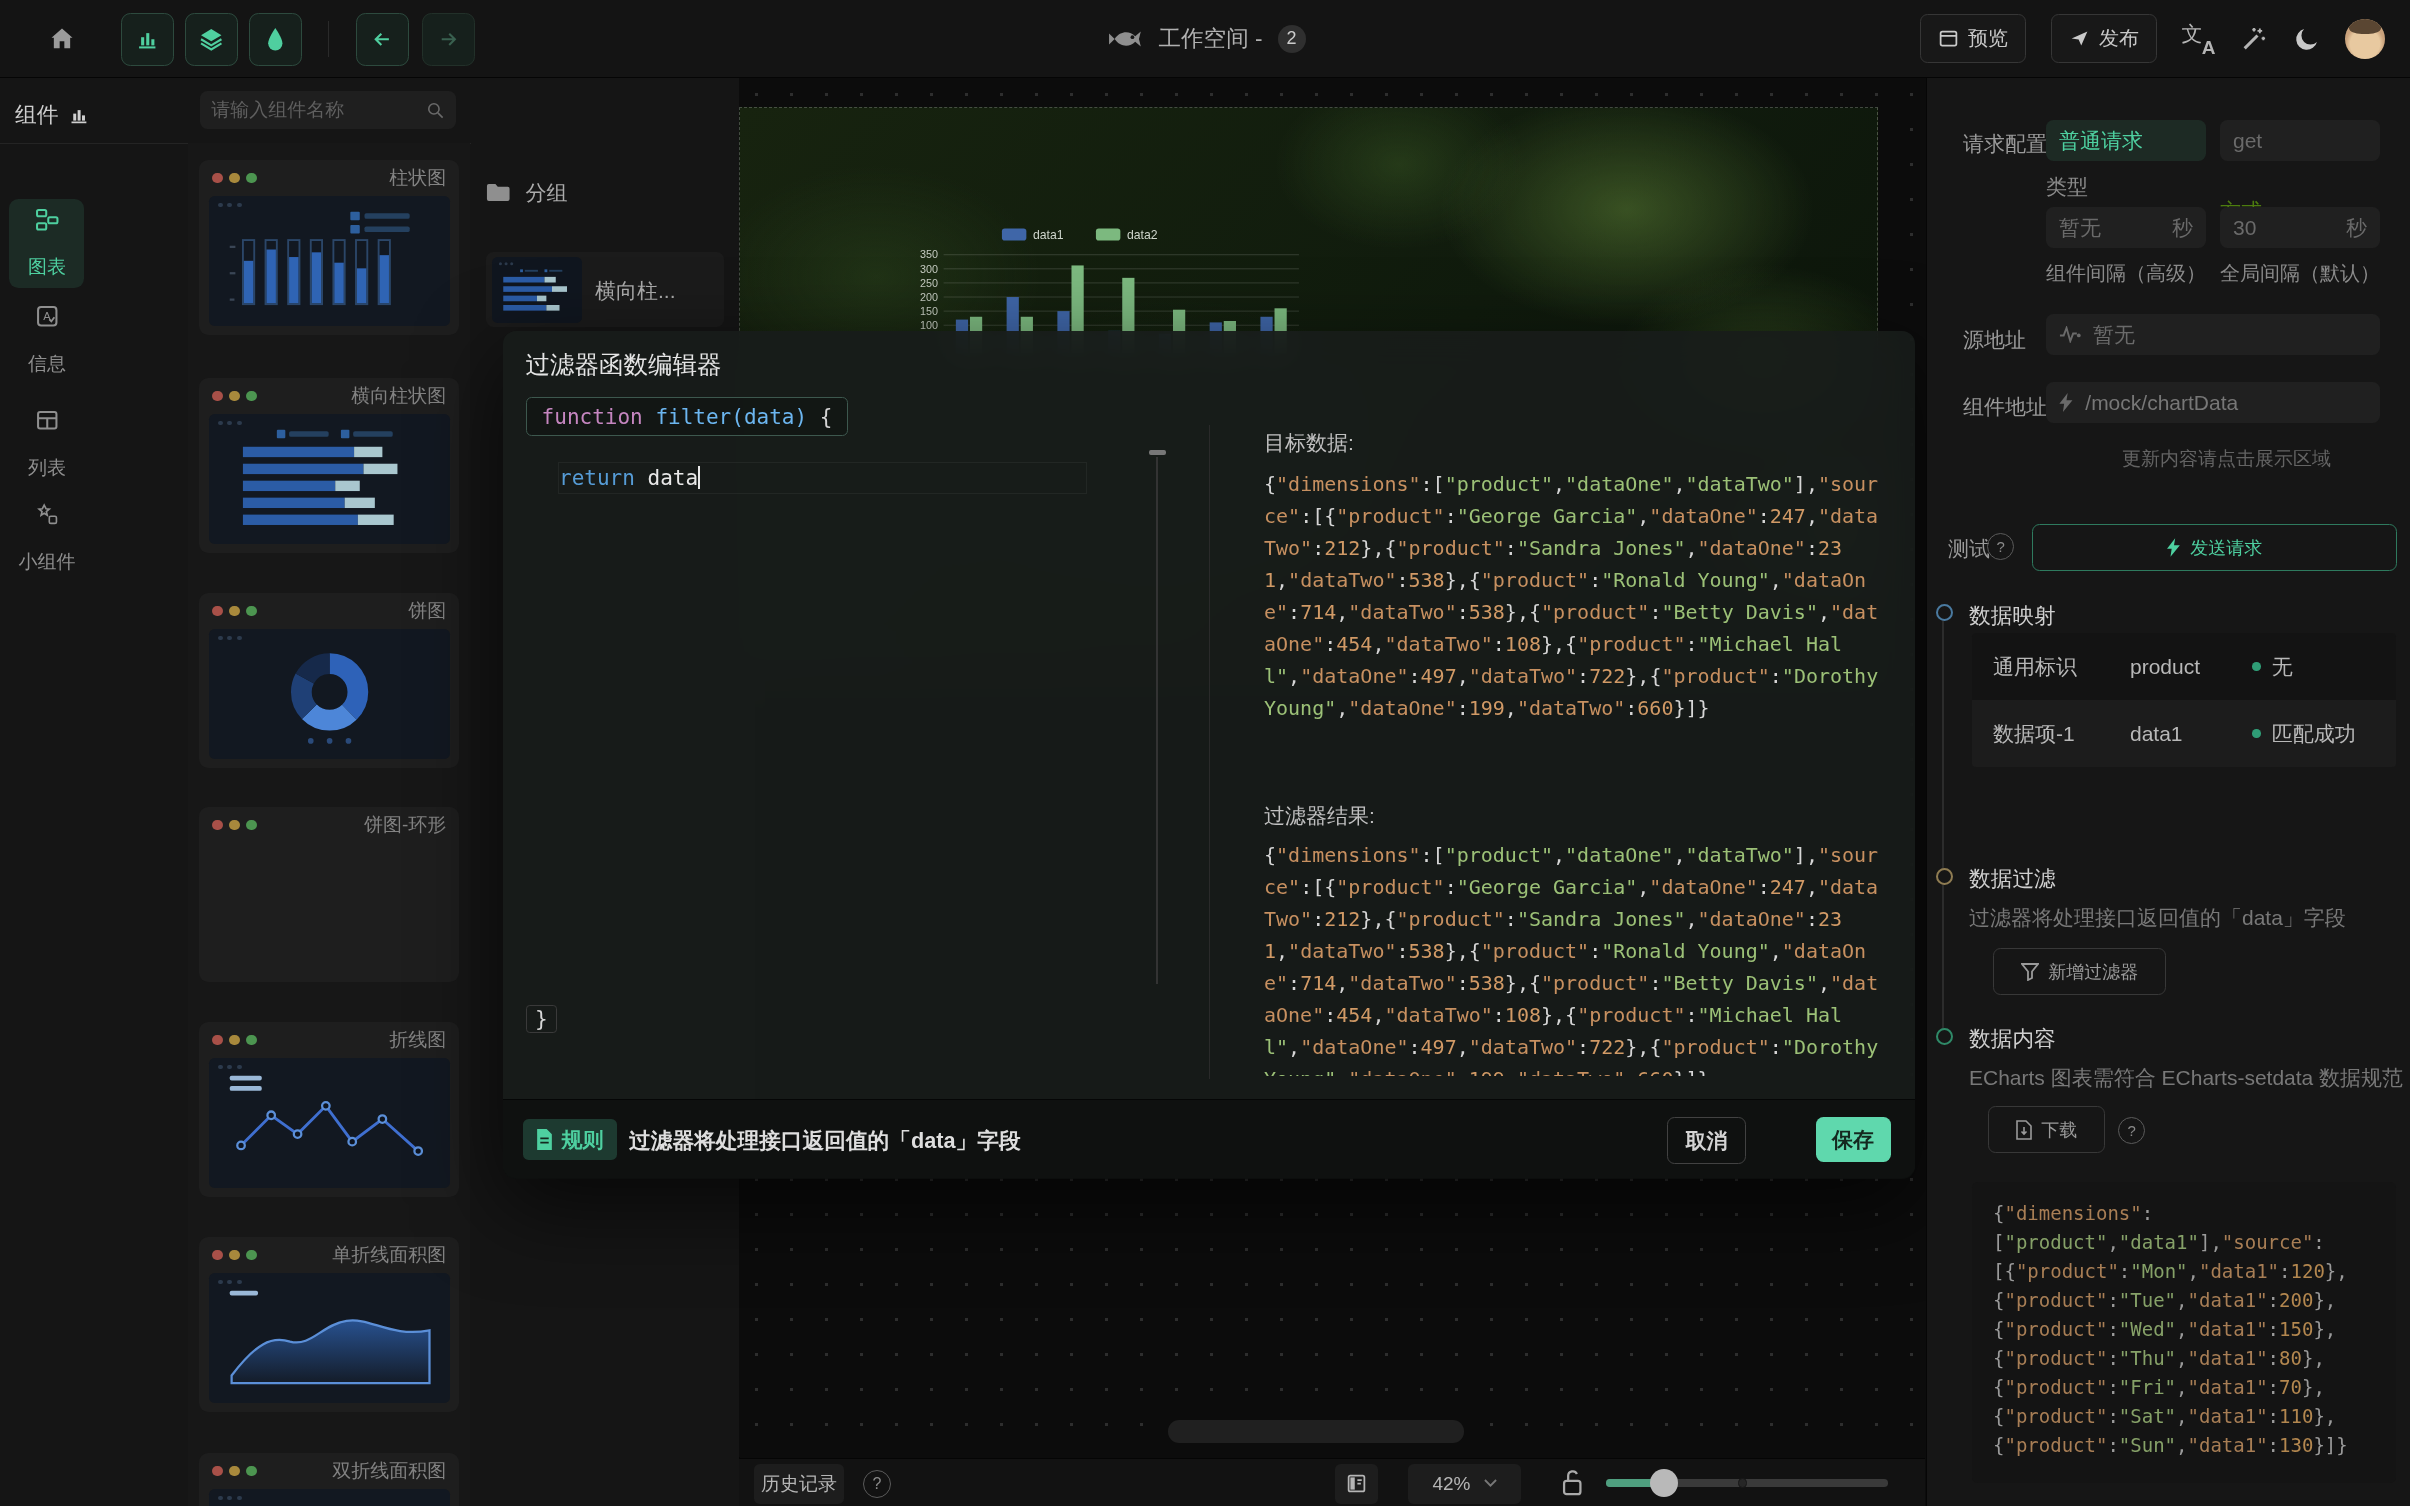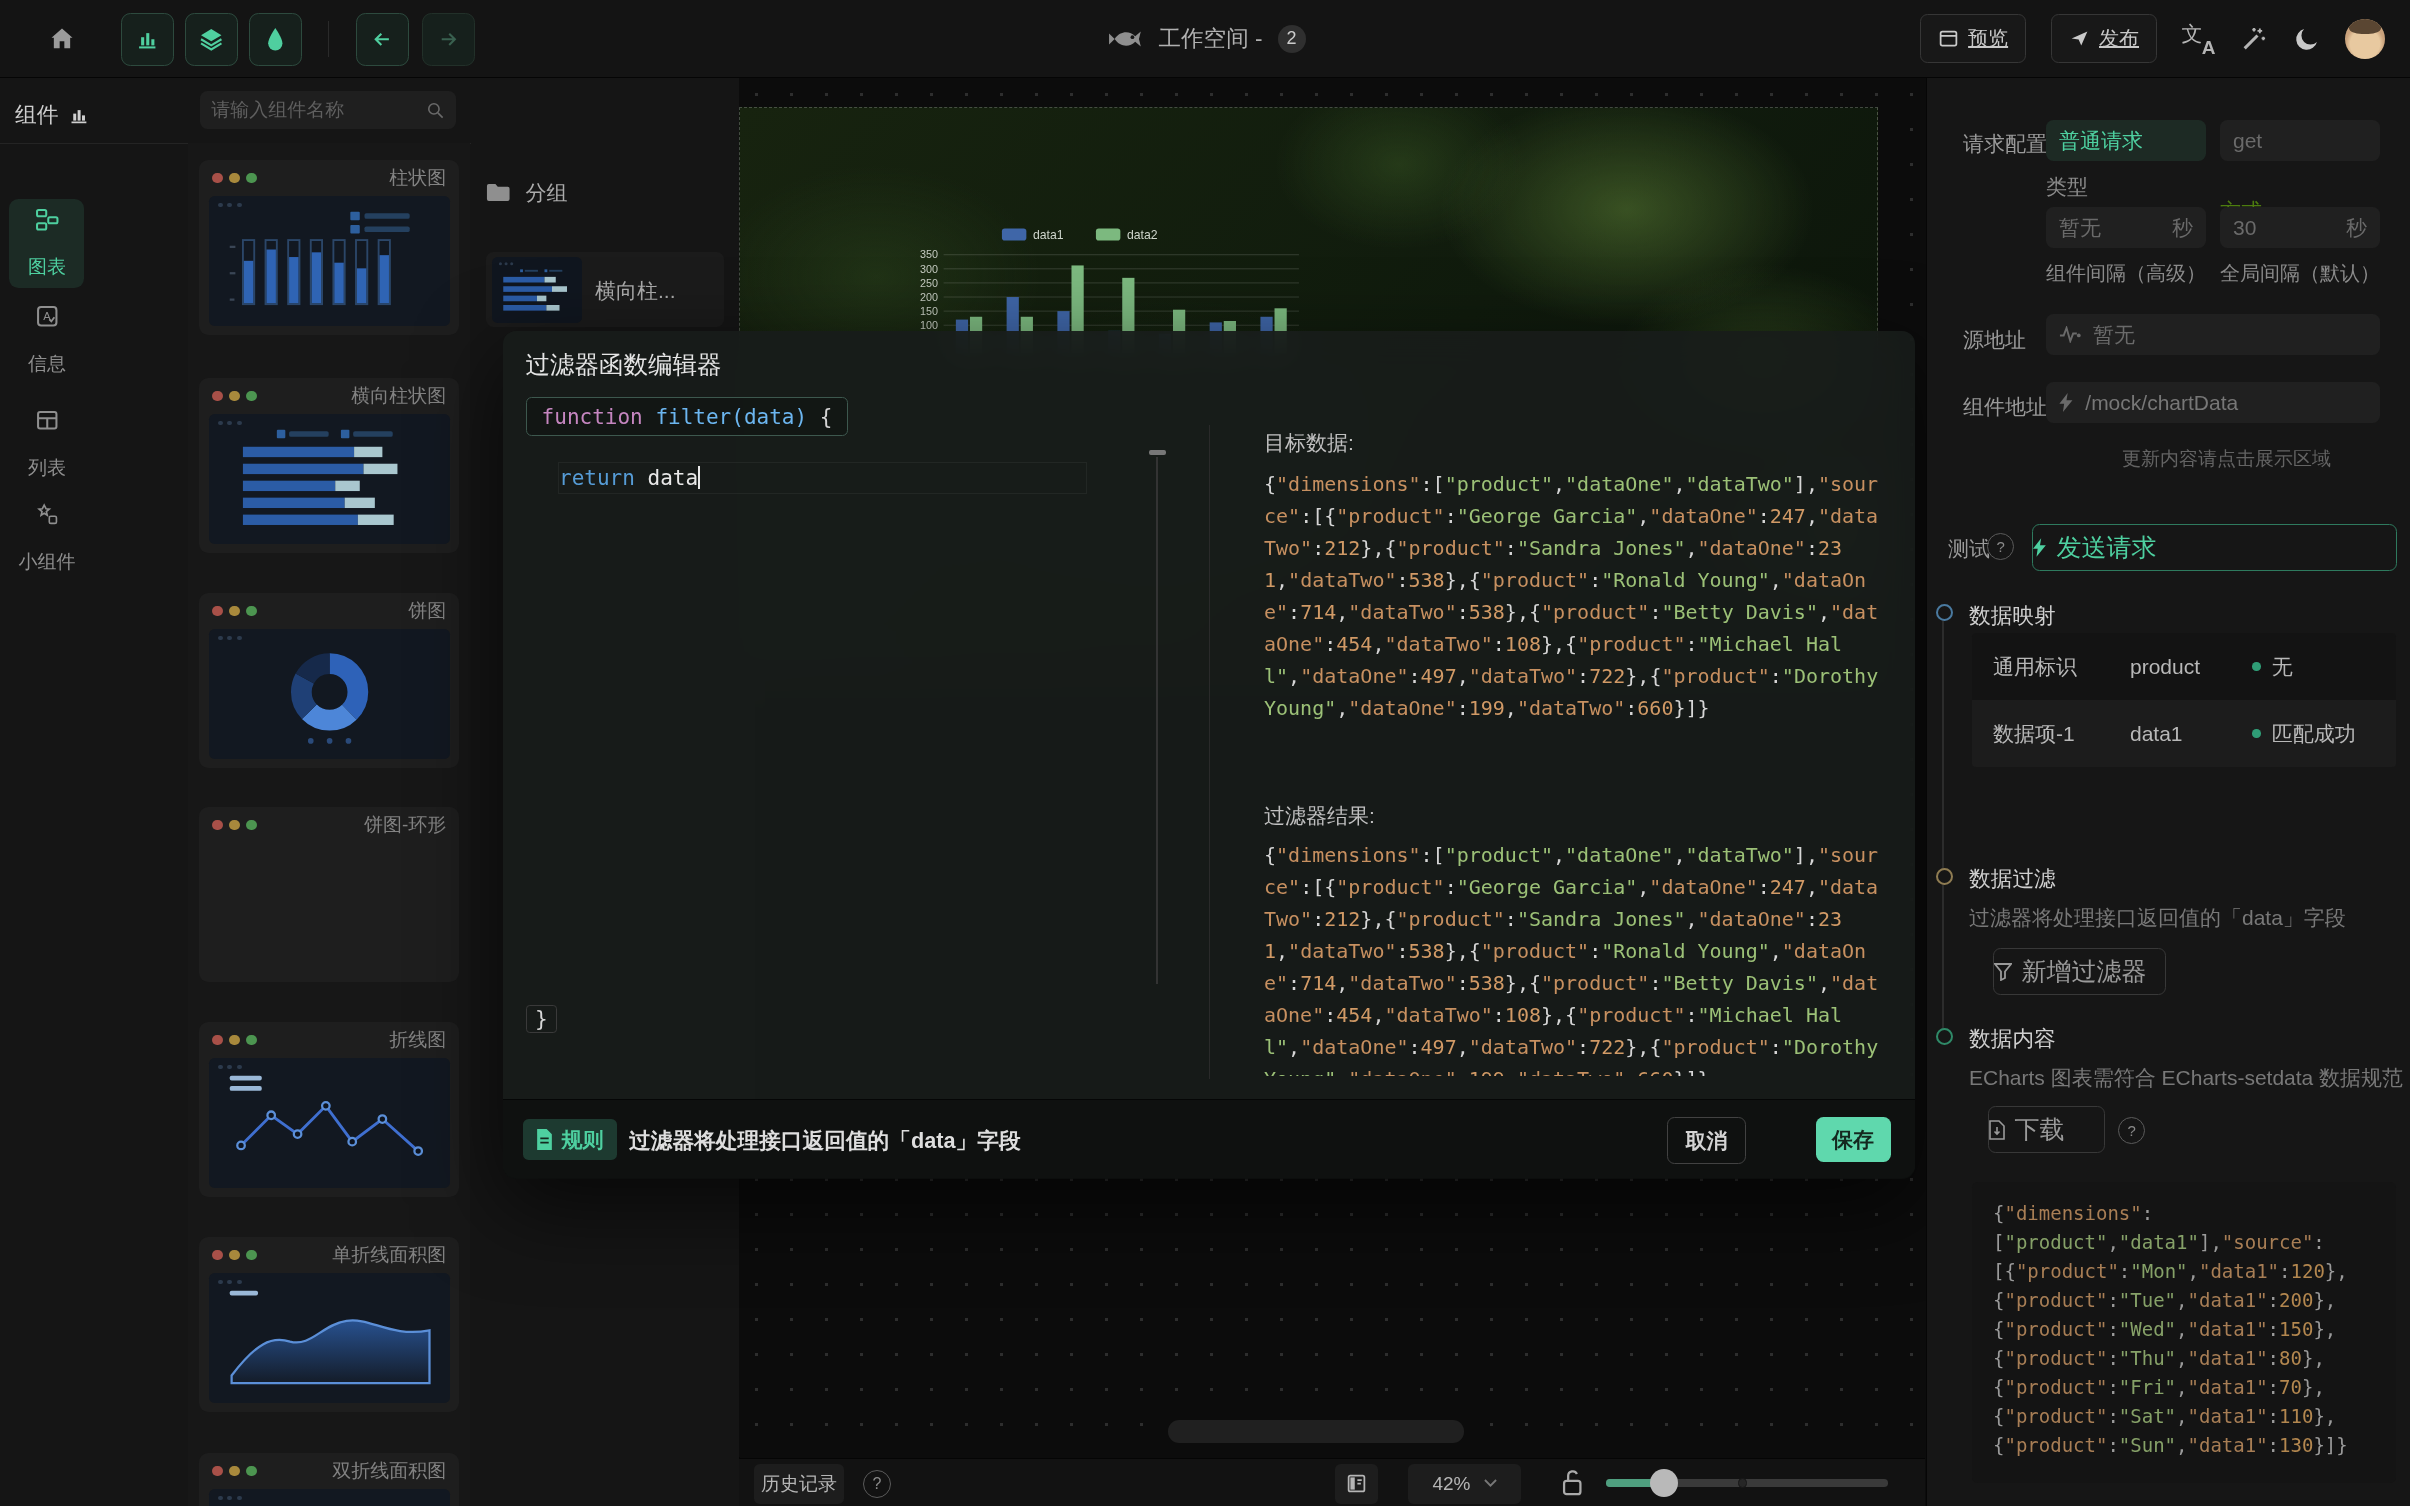--- a/index.html
+++ b/index.html
@@ -8,21 +8,21 @@
   .abs{position:absolute;}
   .flex{display:flex;align-items:center;}
   svg{display:block;}
 
   
   .topbar{left:0;top:0;width:2411px;height:77px;background:#141414;border-bottom:0.9px solid #050505;z-index:60;}
   .tool-btn{width:51px;height:51px;border-radius:9.4px;border:0.9px solid #2d4a3e;background:#16201c;
     display:flex;align-items:center;justify-content:center;cursor:pointer;}
   .tool-btn.dim{border-color:#223029;}
   .ghost-btn{height:47px;border:0.9px solid #363636;border-radius:7.5px;background:rgba(255,255,255,0.02);
-    display:flex;align-items:center;justify-content:center;gap:9.4px;color:#c9c9c9;font-size:20px;padding:0 17px;cursor:pointer;text-decoration:underline;}
+    display:flex;align-items:center;justify-content:center;gap:9.4px;color:#c9c9c9;font-size:20px;padding:0 17px;cursor:pointer;}
   .badge{width:28px;height:28px;border-radius:50%;background:#2f2f2f;color:#ccc;font-size:18px;
     display:flex;align-items:center;justify-content:center;}
 
   
   .leftwrap{left:0;top:77px;width:471px;height:1429px;background:#151515;border-right:0.9px solid #060606;}
   .left-head{position:absolute;left:0;top:0;width:471px;height:66px;border-bottom:0.9px solid #242424;}
   .search-box{position:absolute;left:200px;top:14px;width:256px;height:38px;background:#1f1f1f;border-radius:7.5px;
     display:flex;align-items:center;justify-content:space-between;padding:0 11.3px;box-sizing:border-box;color:#5f5f5f;font-size:19px;}
   .nav-tile{position:absolute;left:9.4px;width:75px;border-radius:9.4px;display:flex;flex-direction:column;
     align-items:center;justify-content:center;gap:23px;color:#8f8f8f;font-size:19px;cursor:pointer;margin-top:44px;}
@@ -68,21 +68,21 @@
   .bb-btn{background:#1d1d1d;border-radius:5.6px;color:#b5b5b5;display:flex;align-items:center;justify-content:center;cursor:pointer;}
   .qmark{border-radius:50%;border:1.9px solid #5a5a5a;color:#8a8a8a;display:flex;align-items:center;justify-content:center;cursor:pointer;}
 
   
   .rightpanel{left:1926px;top:77px;width:485px;height:1429px;background:#161616;border-left:0.9px solid #060606;z-index:55;font-size:21px;}
   .rp-label{position:absolute;color:#9a9a9a;}
   .rp-input{position:absolute;height:41px;background:#202020;border-radius:7.5px;color:#6a6a6a;display:flex;
     align-items:center;padding:0 13px;box-sizing:border-box;font-size:21px;}
   .rp-sub{position:absolute;color:#787878;font-size:21px;}
   .rp-btn{position:absolute;border:0.9px solid #383838;border-radius:7.5px;color:#9a9a9a;display:flex;align-items:center;
-    gap:9.4px;cursor:pointer;font-size:25px;background:transparent;}
+    justify-content:center;gap:9.4px;cursor:pointer;font-size:18px;background:transparent;}
   .tl-node{position:absolute;width:13px;height:13px;border-radius:50%;border:2.8px solid #4a7aa0;background:#161616;z-index:2;}
   .sec-title{position:absolute;color:#cfcfcf;font-size:21.7px;}
   .map-table{position:absolute;left:45px;top:556px;width:424px;background:#1c1c1c;border-radius:3.8px;overflow:hidden;}
   .map-row{display:flex;height:67px;align-items:center;font-size:21px;color:#b8b8b8;}
   .map-row.head{color:#8f8f8f;}
   .map-row.darker{background:#131313;}
   .map-c1{width:137px;padding-left:21px;}
   .map-c2{width:122px;}
   .map-c3{flex:1;display:flex;align-items:center;gap:11.3px;}
   .gdot{width:8.5px;height:8.5px;border-radius:50%;background:#2f9d76;}

